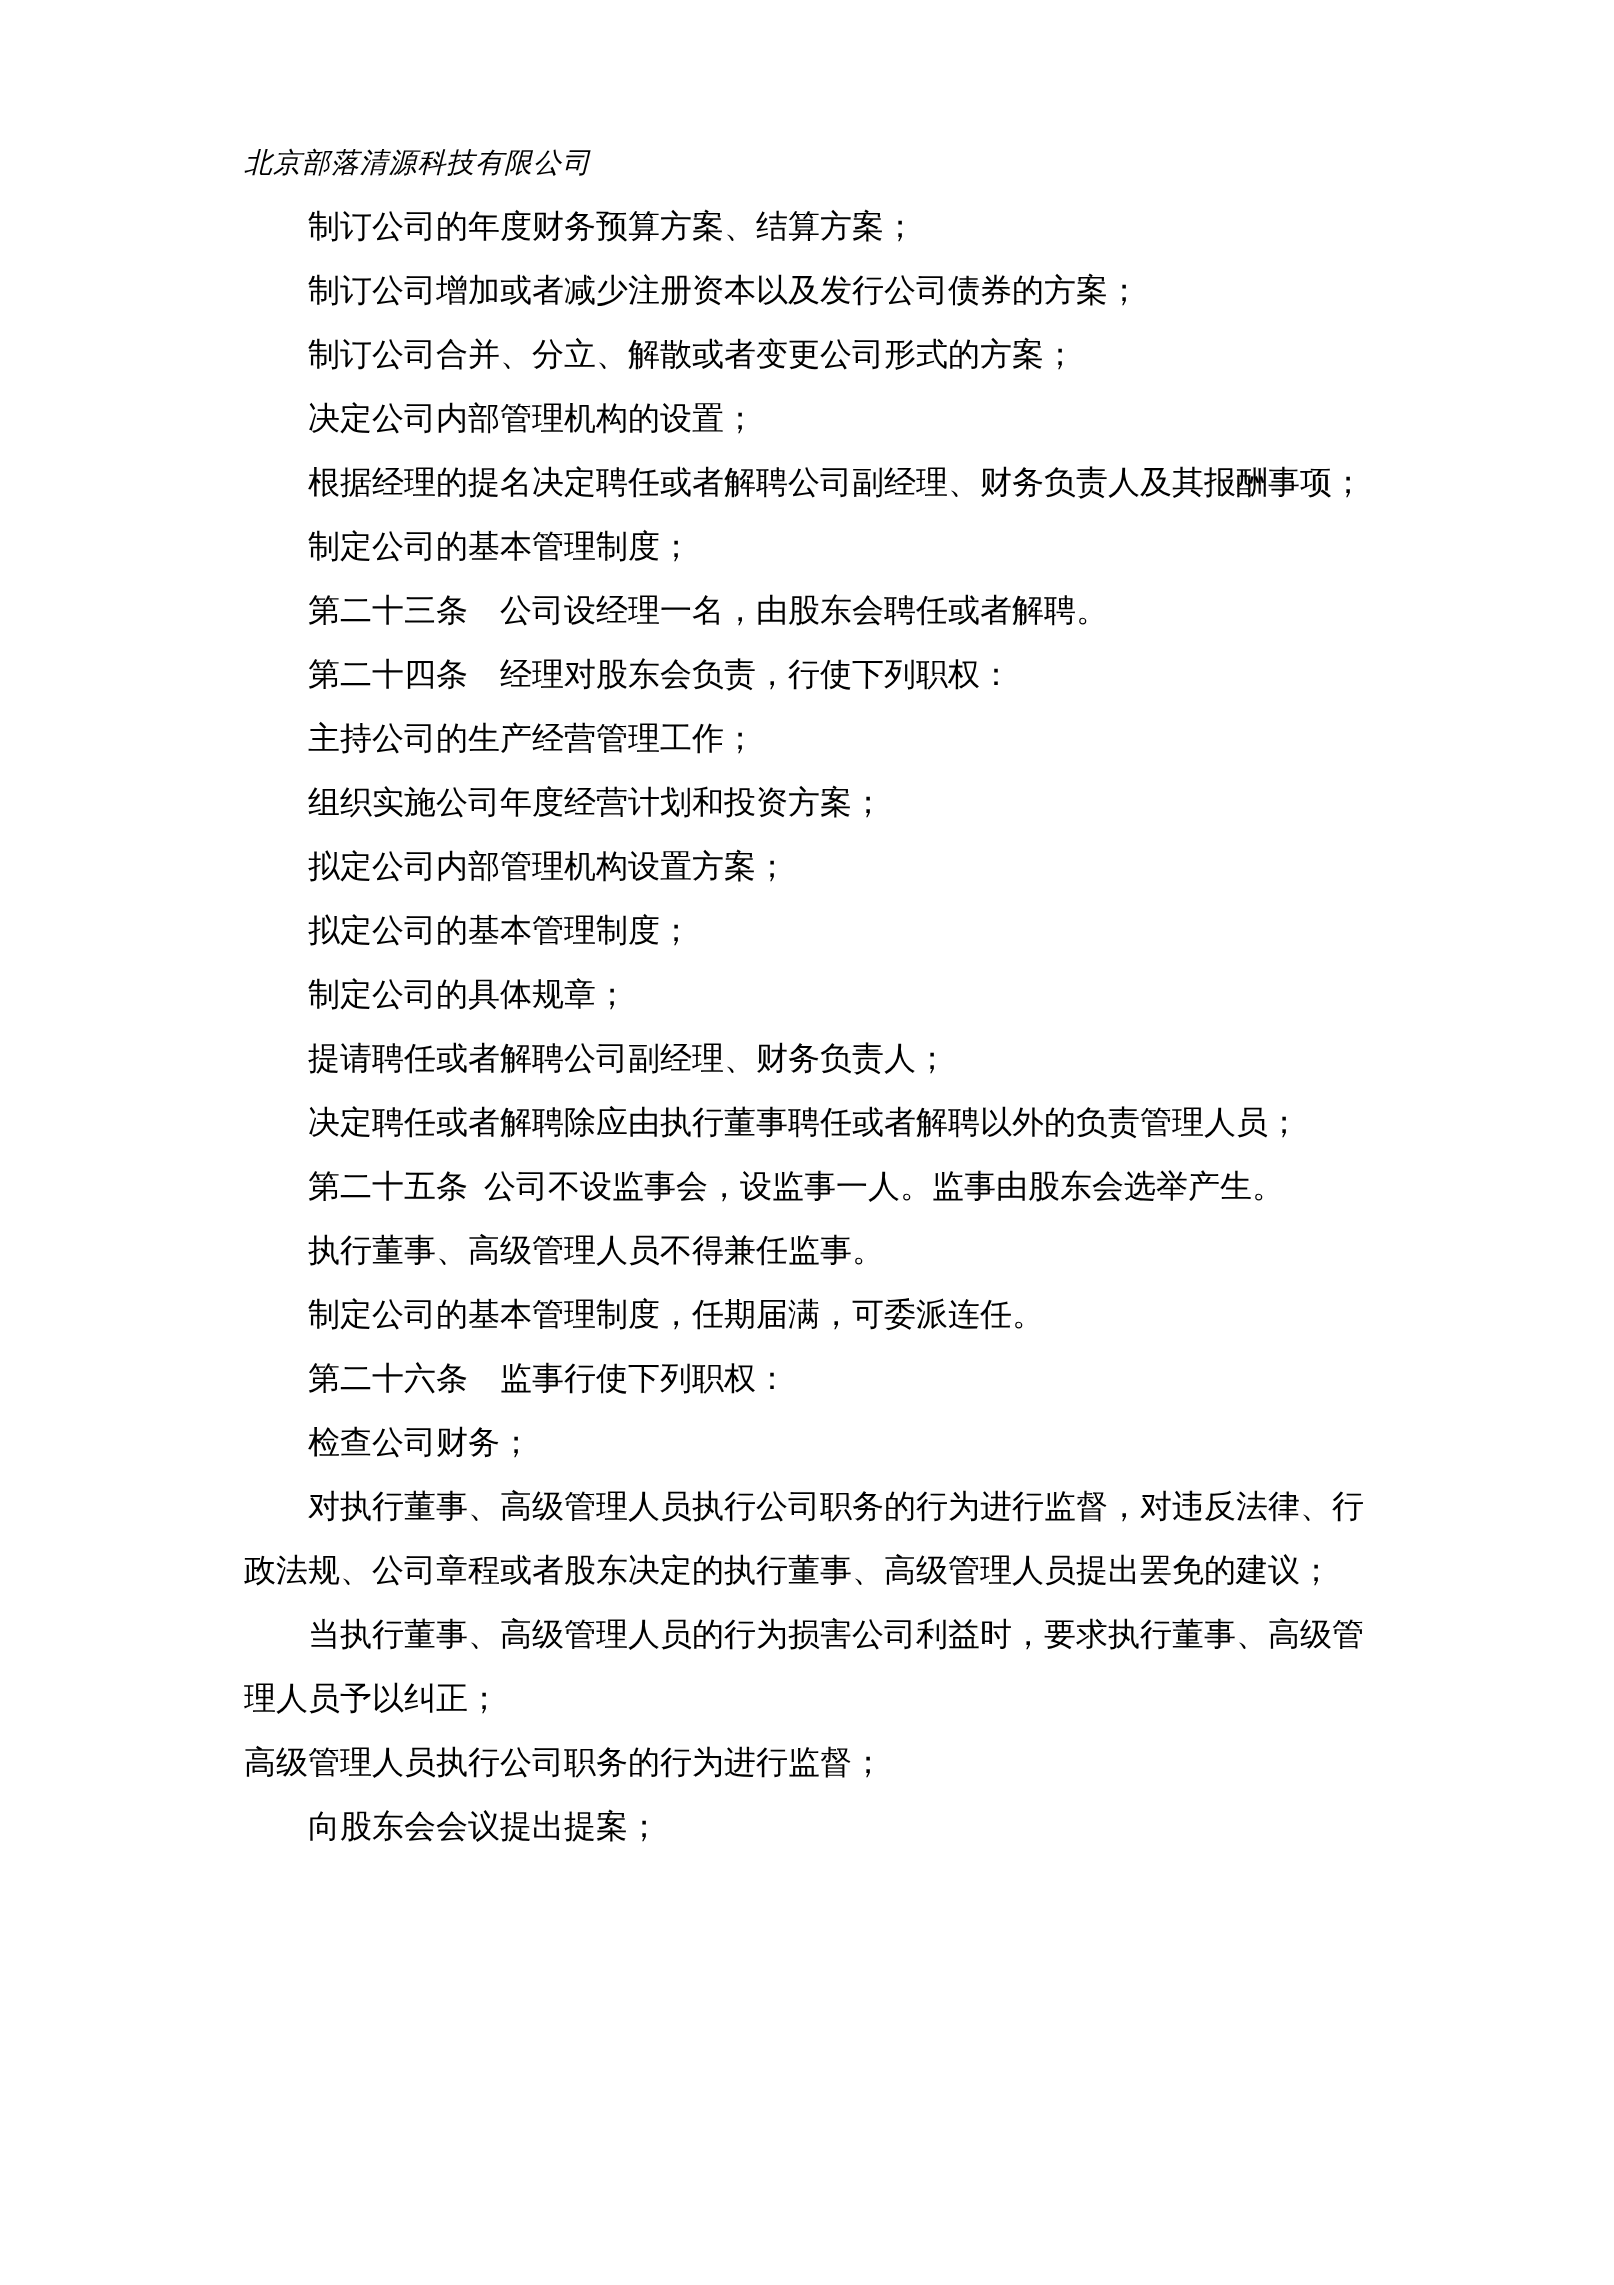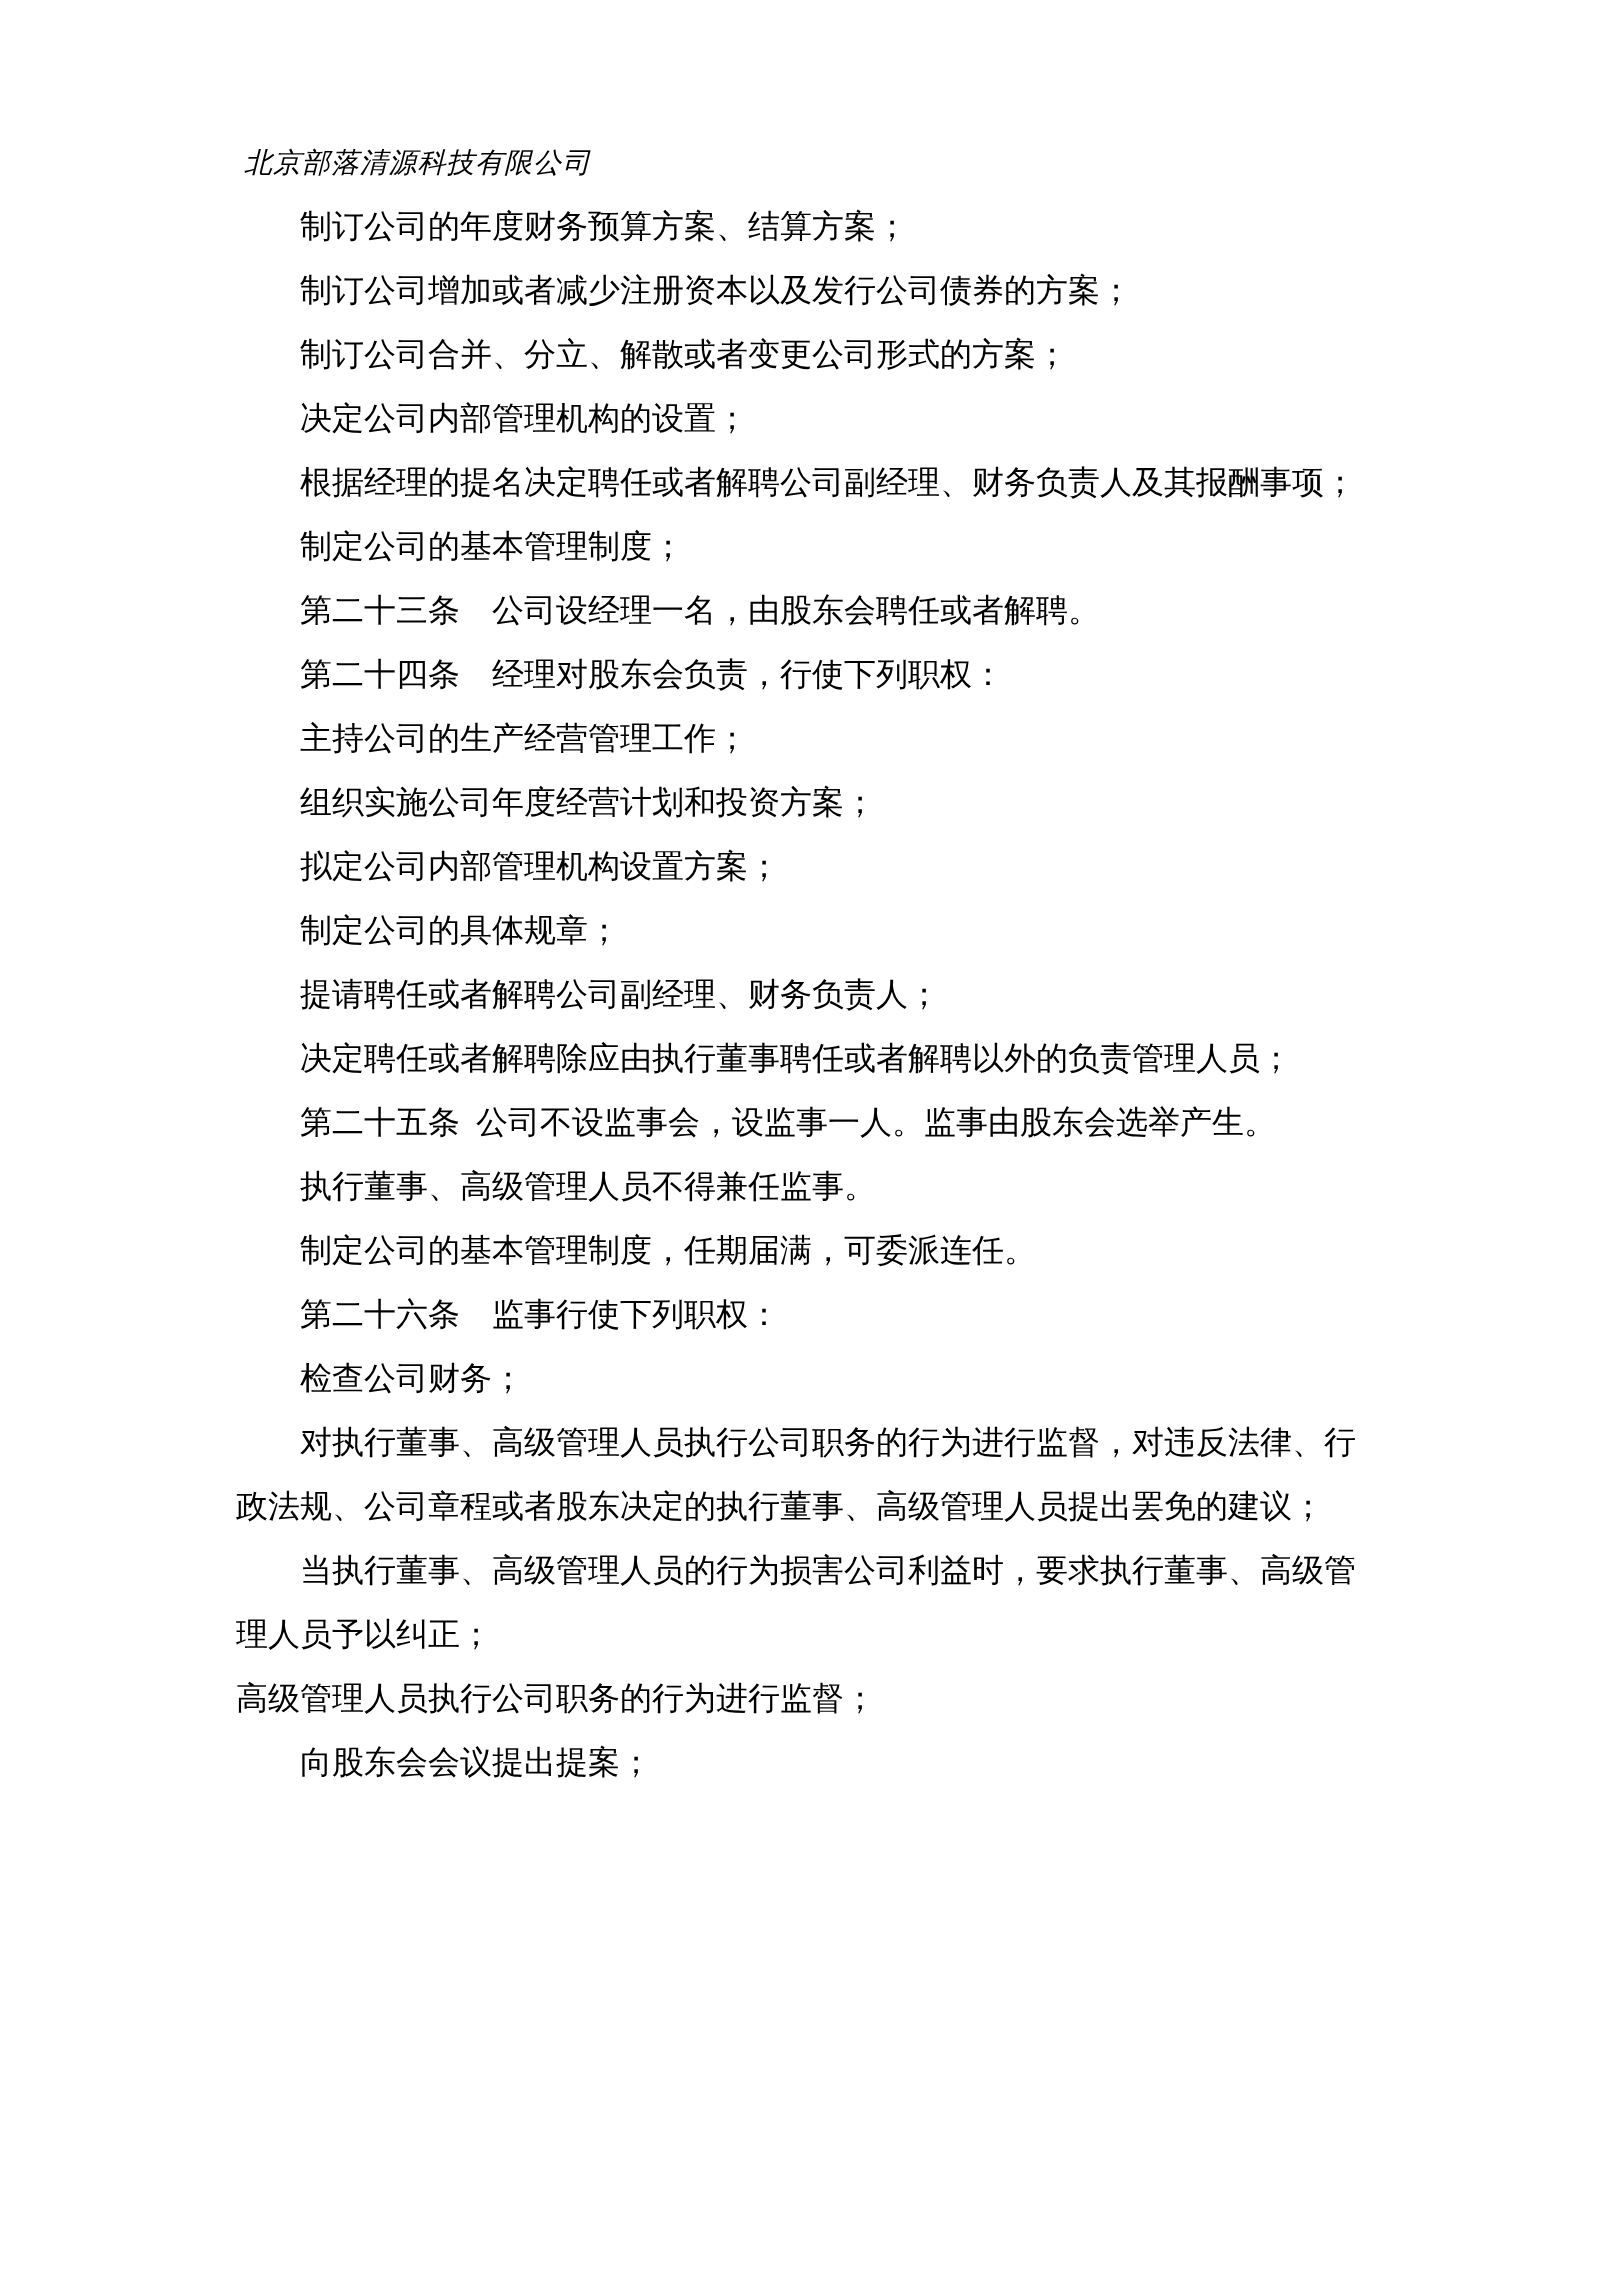--- a/index.html
+++ b/index.html
@@ -23,21 +23,21 @@
     width: 1127px;
     text-align: left;
     font-size: 28px;
     line-height: 36px;
     font-style: italic;
     letter-spacing: 0.9px;
   }
   .doc-body {
     position: absolute;
     top: 194px;
-    left: 236px;
+    left: 244px;
     width: 1127px;
     font-size: 32px;
     line-height: 64px;
   }
   .line {
     height: 64px;
     white-space: pre;   
   }
   .line.indent {
     padding-left: 64px; 
@@ -55,20 +55,21 @@
       <div class="line indent">制订公司增加或者减少注册资本以及发行公司债券的方案；</div>
       <div class="line indent">制订公司合并、分立、解散或者变更公司形式的方案；</div>
       <div class="line indent">决定公司内部管理机构的设置；</div>
       <div class="line indent">根据经理的提名决定聘任或者解聘公司副经理、财务负责人及其报酬事项；</div>
       <div class="line indent">制定公司的基本管理制度；</div>
       <div class="line indent">第二十三条　公司设经理一名，由股东会聘任或者解聘。</div>
       <div class="line indent">第二十四条　经理对股东会负责，行使下列职权：</div>
       <div class="line indent">主持公司的生产经营管理工作；</div>
       <div class="line indent">组织实施公司年度经营计划和投资方案；</div>
       <div class="line indent">拟定公司内部管理机构设置方案；</div>
+      <div class="line indent">拟定公司的基本管理制度；</div>
       <div class="line indent">制定公司的具体规章；</div>
       <div class="line indent">提请聘任或者解聘公司副经理、财务负责人；</div>
       <div class="line indent">决定聘任或者解聘除应由执行董事聘任或者解聘以外的负责管理人员；</div>
       <div class="line indent">第二十五条  公司不设监事会，设监事一人。监事由股东会选举产生。</div>
       <div class="line indent">执行董事、高级管理人员不得兼任监事。</div>
       <div class="line indent">制定公司的基本管理制度，任期届满，可委派连任。</div>
       <div class="line indent">第二十六条　监事行使下列职权：</div>
       <div class="line indent">检查公司财务；</div>
       <div class="line indent">对执行董事、高级管理人员执行公司职务的行为进行监督，对违反法律、行</div>
       <div class="line">政法规、公司章程或者股东决定的执行董事、高级管理人员提出罢免的建议；</div>

